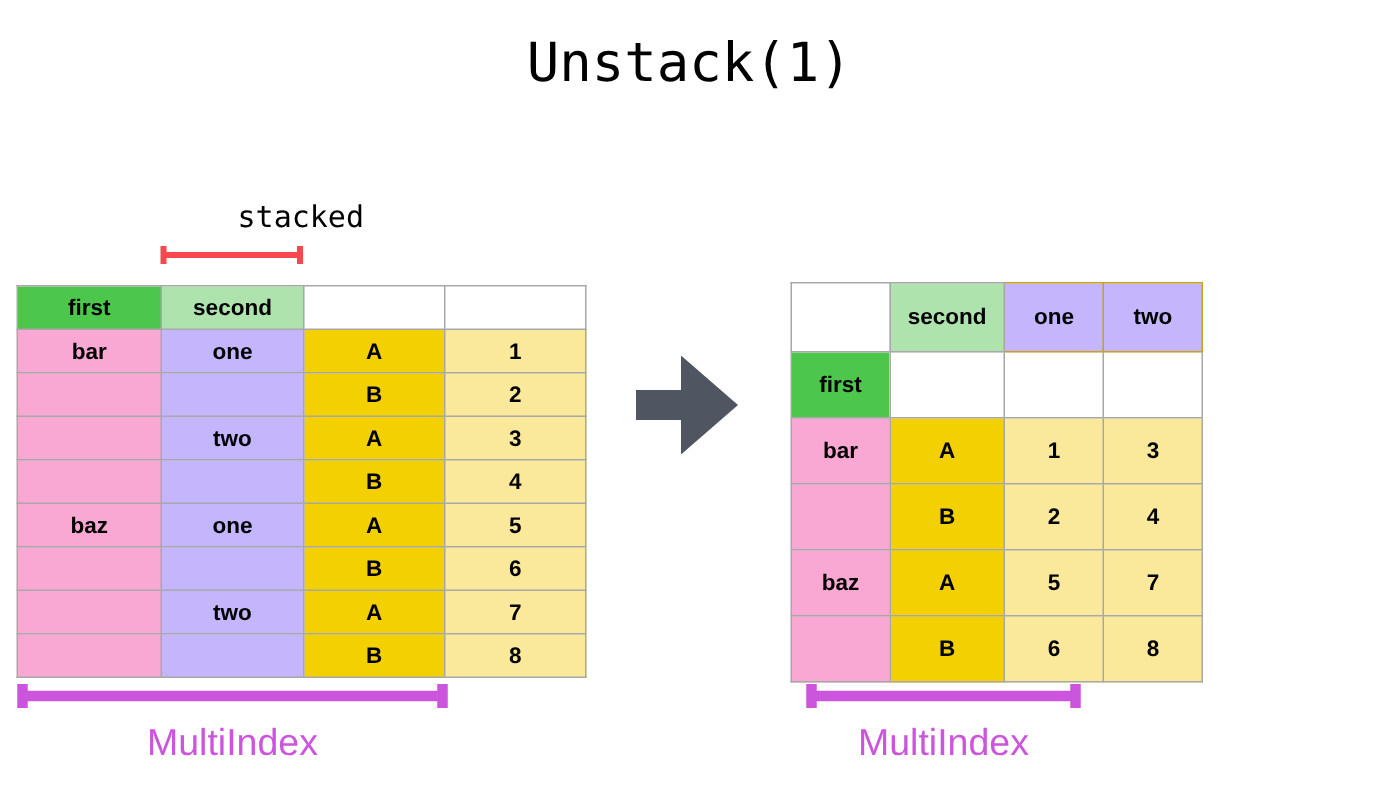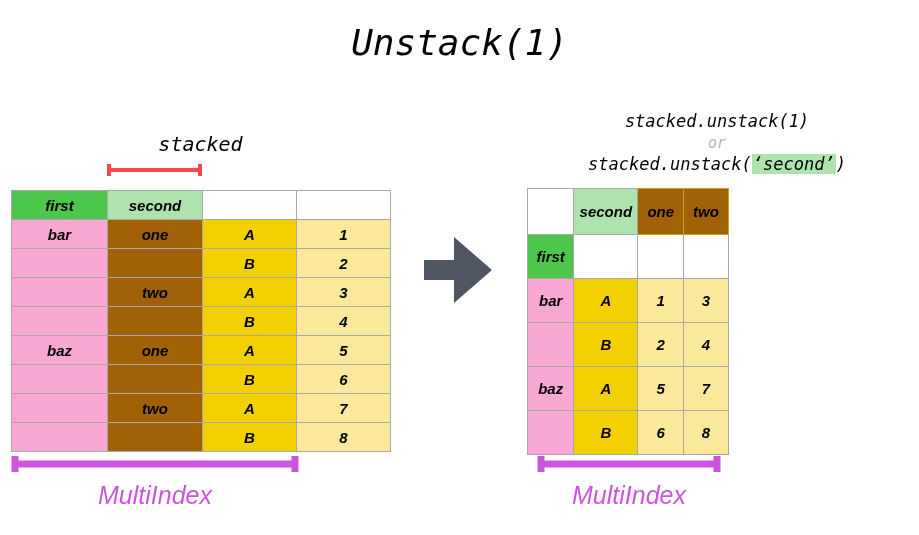--- a/index.html
+++ b/index.html
@@ -10,23 +10,22 @@
     width: 919px;
     height: 535px;
     background: #ffffff;
     font-family: "Liberation Sans", sans-serif;
     position: relative;
     overflow: hidden;
   }
 
   #stage {
     position: relative;
-    width: 729px;
+    width: 802px;
     height: 535px;
-    font-style: italic;
   }
 
   
   .title {
     position: absolute;
     left: 0;
     top: 22px;
     width: 919px;
     text-align: center;
     font-family: "DejaVu Sans Mono", "Liberation Mono", monospace;
@@ -84,21 +83,21 @@
     font-size: 15px;
     font-weight: bold;
     color: #000000;
     padding: 0;
     box-sizing: border-box;
   }
   .c-white   { background: #ffffff; }
   .c-green   { background: #4cc74c; }
   .c-lgreen  { background: #aee3ae; margin-top: 16px; }
   .c-blue    { background: #f9a8d4; margin-left: 16px; }
-  .c-lblue   { background: #a16207; }
+  .c-lblue   { background: #c4b5fd; }
   .c-gold    { background: #f2d001; }
   .c-pale    { background: #fae99a; }
   .val {
     font-weight: normal;
     color: #2a2a2a;
     font-size: 16px;
     font-family: "DejaVu Sans", sans-serif;
   }
   .goldborder {
     border: 1px solid #c8a21a !important;
@@ -260,25 +259,20 @@
     </svg>
   </div>
   <div class="mi-label-left">MultiIndex</div>
 
   <div class="arrow">
     <svg width="68" height="66" viewBox="0 0 68 66" xmlns="http://www.w3.org/2000/svg">
       <polygon points="0,23 30,23 30,0 68,33 30,66 30,43 0,43" fill="#4f5561"></polygon>
     </svg>
   </div>
 
-  <div class="caption-right">
-    <span class="line1">stacked.unstack(1)</span>
-    <span class="or-line">or</span>
-    <span class="line3"><span>stacked.unstack(</span><span class="hl-green">‘second’</span><span>)</span></span>
-  </div>
 
   <table class="tbl" id="table-right">
     <tbody>
         <tr class="hdr-row">
       <td class="c-white col-idx1"></td>
       <td class="c-lgreen col-idx2">second</td>
       <td class="c-lblue col-c1 goldborder">one</td>
       <td class="c-lblue col-c2 goldborder">two</td>
     </tr>
     <tr>

